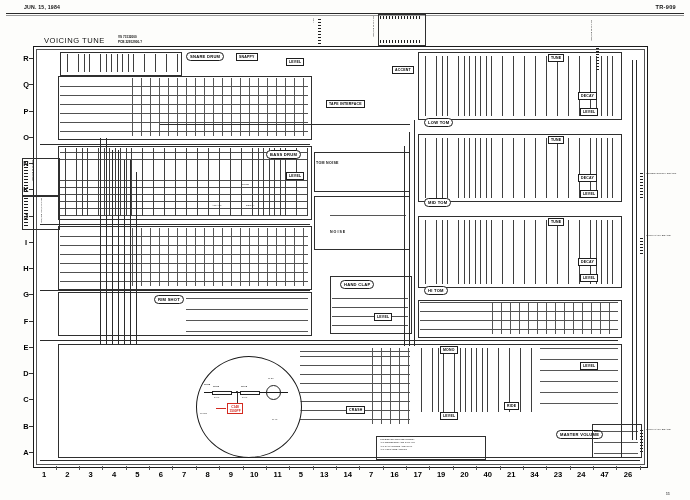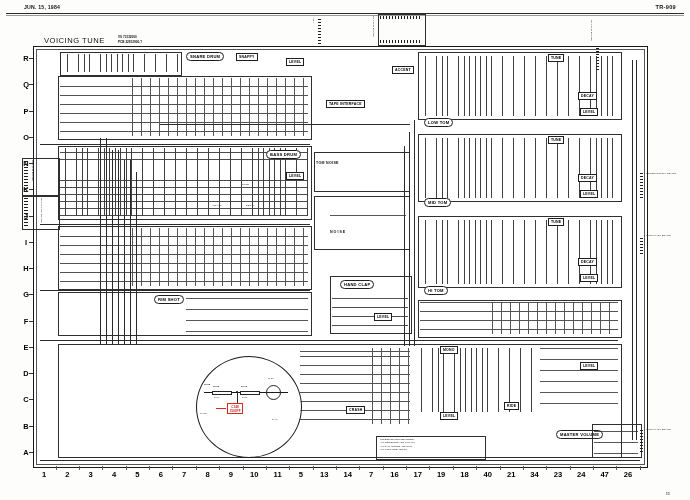--- a/index.html
+++ b/index.html
@@ -173,21 +173,21 @@
       <div class="rowcol collbl" style="left: 340.68px;">14</div>
       <div class="tick ctick" style="left: 359.36px;"></div>
       <div class="rowcol collbl" style="left: 364.04px;">7</div>
       <div class="tick ctick" style="left: 382.72px;"></div>
       <div class="rowcol collbl" style="left: 387.4px;">16</div>
       <div class="tick ctick" style="left: 406.08px;"></div>
       <div class="rowcol collbl" style="left: 410.76px;">17</div>
       <div class="tick ctick" style="left: 429.44px;"></div>
       <div class="rowcol collbl" style="left: 434.12px;">19</div>
       <div class="tick ctick" style="left: 452.8px;"></div>
-      <div class="rowcol collbl" style="left: 457.48px;">18</div>
+      <div class="rowcol collbl" style="left: 457.48px;">20</div>
       <div class="tick ctick" style="left: 476.16px;"></div>
       <div class="rowcol collbl" style="left: 480.84px;">40</div>
       <div class="tick ctick" style="left: 499.52px;"></div>
       <div class="rowcol collbl" style="left: 504.2px;">21</div>
       <div class="tick ctick" style="left: 522.88px;"></div>
       <div class="rowcol collbl" style="left: 527.56px;">34</div>
       <div class="tick ctick" style="left: 546.24px;"></div>
       <div class="rowcol collbl" style="left: 550.92px;">23</div>
       <div class="tick ctick" style="left: 569.6px;"></div>
       <div class="rowcol collbl" style="left: 574.28px;">24</div>

